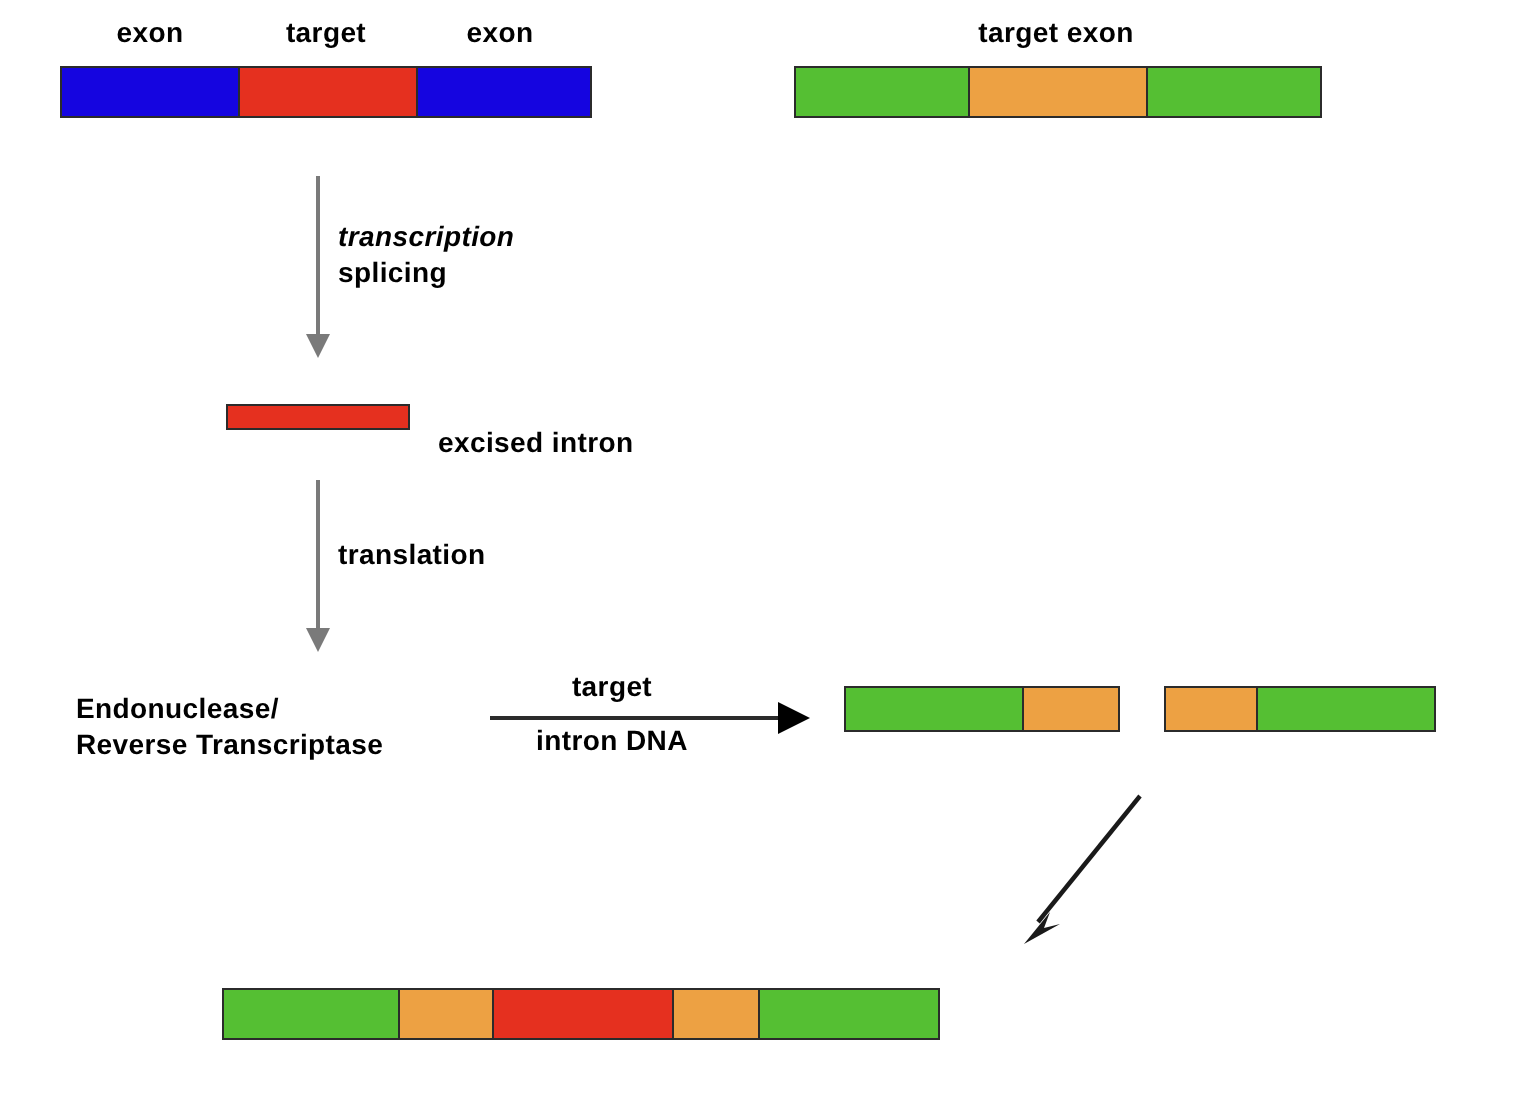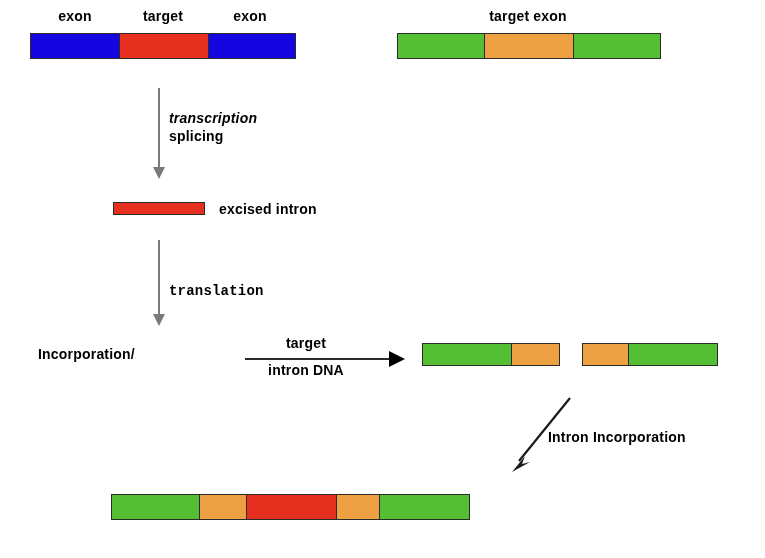--- a/index.html
+++ b/index.html
@@ -113,46 +113,46 @@
     <div class="seg green" style="flex:1;"></div>
   </div>
 
   <div class="arrow-v" style="left:158px; top:88px; height:80px;"></div>
   <div class="lbl sz14" style="left:169px; top:110px;font-style:italic;">transcription</div>
   <div class="lbl sz14" style="left:169px; top:128px;">splicing</div>
 
   <div class="bar thin" style="left:113px; top:202px; width:92px; height:13px;">
     <div class="seg red" style="flex:1;"></div>
   </div>
-  <div class="lbl sz14" style="left:219px; top:201px;">excised intron</div>
+  <div class="lbl sz14" style="left:219px; top:213px;">excised intron</div>
 
   <div class="arrow-v" style="left:158px; top:240px; height:75px;"></div>
-  <div class="lbl sz14" style="left:169px; top:283px;font-family:Liberation Mono, monospace;">translation</div>
+  <div class="lbl sz14" style="left:169px; top:269px;">translation</div>
 
-  <div class="lbl sz14" style="left:38px; top:346px;">Incorporation/</div>
+  <div class="lbl sz14" style="left:38px; top:346px;">Endonuclease/</div>
+  <div class="lbl sz14" style="left:38px; top:364px;">Reverse Transcriptase</div>
 
   <div class="arrow-h" style="left:245px; top:358px; width:145px;"></div>
   <div class="lbl sz14 center" style="left:306px; top:335px;">target</div>
   <div class="lbl sz14 center" style="left:306px; top:362px;">intron DNA</div>
 
   <div class="bar" style="left:422px; top:343px; width:138px; height:23px;">
     <div class="seg green" style="width:88px;"></div>
     <div class="seg orange" style="flex:1;"></div>
   </div>
 
   <div class="bar" style="left:582px; top:343px; width:136px; height:23px;">
     <div class="seg orange" style="width:45px;"></div>
     <div class="seg green" style="flex:1;"></div>
   </div>
 
   <svg class="arrow-diag" style="left:500px; top:392px;" width="80" height="86" viewBox="0 0 80 86">
     <line x1="70" y1="6" x2="19" y2="69" stroke="#1a1a1a" stroke-width="2.2"></line>
     <polygon points="12,80 25,64 22,72 30,70" fill="#1a1a1a"></polygon>
   </svg>
-  <div class="lbl sz14" style="left:548px; top:429px;">Intron Incorporation</div>
 
   <div class="bar" style="left:111px; top:494px; width:359px; height:26px;">
     <div class="seg green" style="width:87px;"></div>
     <div class="seg orange" style="width:47px;"></div>
     <div class="seg red" style="width:90px;"></div>
     <div class="seg orange" style="width:43px;"></div>
     <div class="seg green" style="flex:1;"></div>
   </div>
 
 </div>

